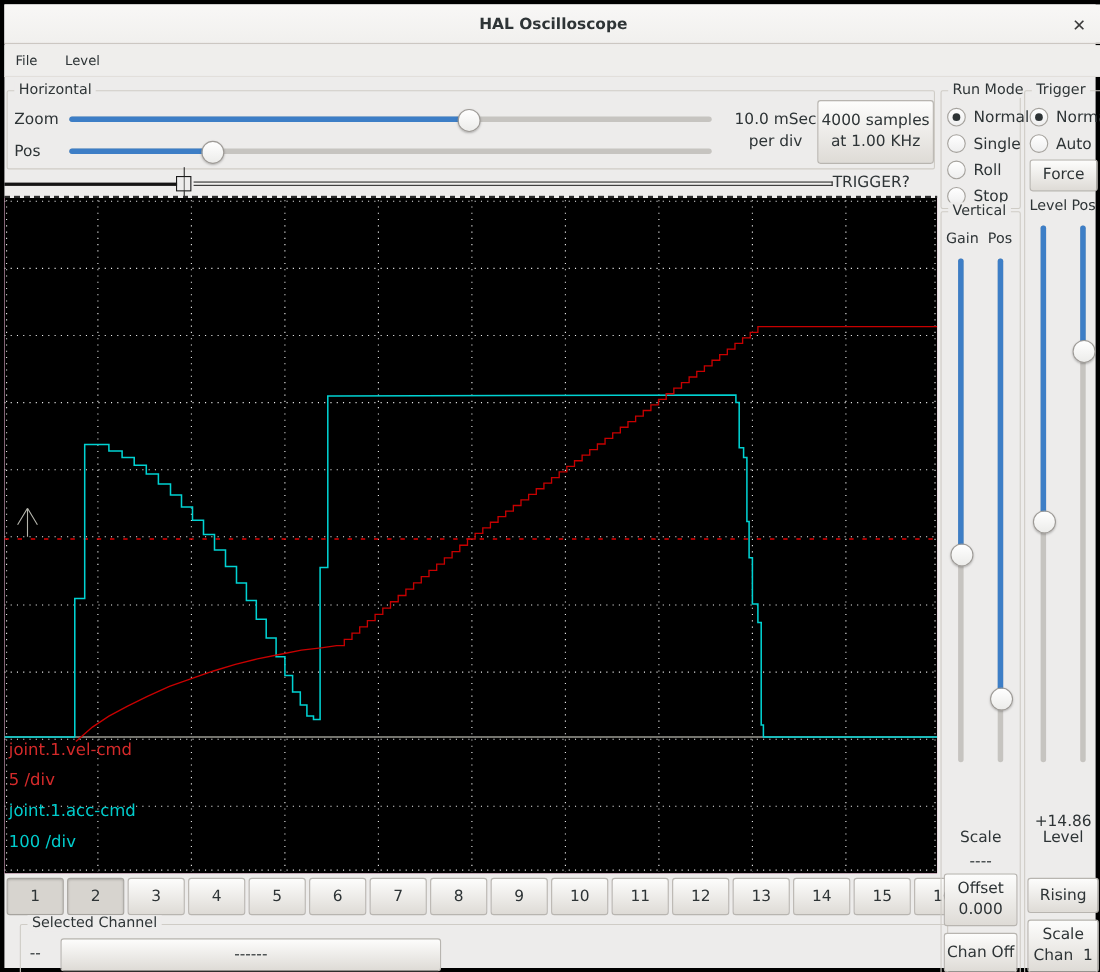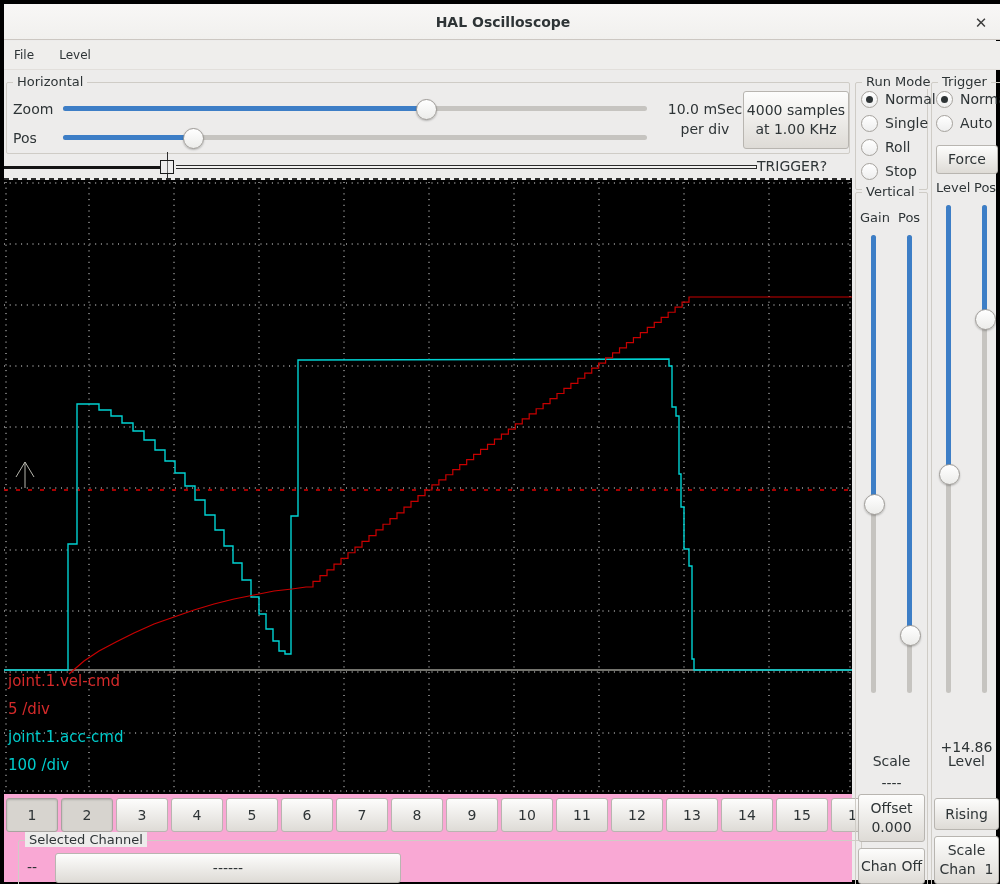--- a/index.html
+++ b/index.html
@@ -28,21 +28,21 @@
   .btn.pressed{background:#d7d4cf;box-shadow:inset 0 1px 2px rgba(0,0,0,.18);border-color:#a7a49f;}
   
   .hslider-track{height:5px;border-radius:3px;background:#c6c4c0;}
   .hslider-fill{position:absolute;left:0;top:0;height:5px;border-radius:3px;background:#3d7ec6;}
   .vslider-track{width:5px;border-radius:3px;background:#c6c4c0;}
   .vslider-fill{position:absolute;left:0;top:0;width:5px;border-radius:3px;background:#3d7ec6;}
   .knob{position:absolute;width:19px;height:19px;border-radius:50%;
         background:linear-gradient(#ffffff,#ececea);border:1px solid #9d9a96;
         box-shadow:0 1px 2px rgba(0,0,0,.25);}
   
-  .radio-row{display:flex;align-items:flex-start;gap:7px;height:24px;}
+  .radio-row{display:flex;align-items:flex-end;gap:7px;height:24px;}
   .radio{width:15px;height:15px;border-radius:50%;border:1px solid #a5a29d;
          background:linear-gradient(#fff,#eee);position:relative;flex:0 0 auto;}
   .radio.checked::after{content:"";position:absolute;left:4px;top:4px;width:7px;height:7px;
          border-radius:50%;background:#2e3436;}
   .radio-label{font-size:14px;}
   
   .chan-row{left:2px;top:794px;width:845px;height:32px;display:flex;gap:3px;}
   .chanbtn{width:50px;height:32px;flex:0 0 auto;}
   
   .thickline{left:0;top:162px;width:157px;height:3px;background:#141414;}
@@ -97,21 +97,21 @@
     </div>
   </div>
 
   <div class="abs thickline"></div>
   <div class="abs thinline"></div>
   <div class="abs marker-vline"></div>
   <div class="abs marker-box"></div>
   <div class="abs" style="left:753px;top:154px;width:88px;text-align:left;font-size:14px;">TRIGGER?</div>
   <div class="abs dashrule"></div>
 
-  <div class="abs" style="left:0;top:176px;width:848px;height:702px;background:#f9a8d4;">
+  <div class="abs" style="left:0;top:176px;width:848px;height:614px;background:#f9a8d4;">
     <svg id="scope-svg" width="848" height="614">
         <rect x="0" y="0" width="848" height="614" fill="#000000"></rect>
         <line x1="2" y1="2" x2="2" y2="612" stroke="#efefef" stroke-width="1" stroke-dasharray="1 4.7"></line>
         <line x1="85" y1="2" x2="85" y2="612" stroke="#efefef" stroke-width="1" stroke-dasharray="1 4.7"></line>
         <line x1="170" y1="2" x2="170" y2="612" stroke="#efefef" stroke-width="1" stroke-dasharray="1 4.7"></line>
         <line x1="255" y1="2" x2="255" y2="612" stroke="#efefef" stroke-width="1" stroke-dasharray="1 4.7"></line>
         <line x1="340" y1="2" x2="340" y2="612" stroke="#efefef" stroke-width="1" stroke-dasharray="1 4.7"></line>
         <line x1="425" y1="2" x2="425" y2="612" stroke="#efefef" stroke-width="1" stroke-dasharray="1 4.7"></line>
         <line x1="510" y1="2" x2="510" y2="612" stroke="#efefef" stroke-width="1" stroke-dasharray="1 4.7"></line>
         <line x1="595" y1="2" x2="595" y2="612" stroke="#efefef" stroke-width="1" stroke-dasharray="1 4.7"></line>

